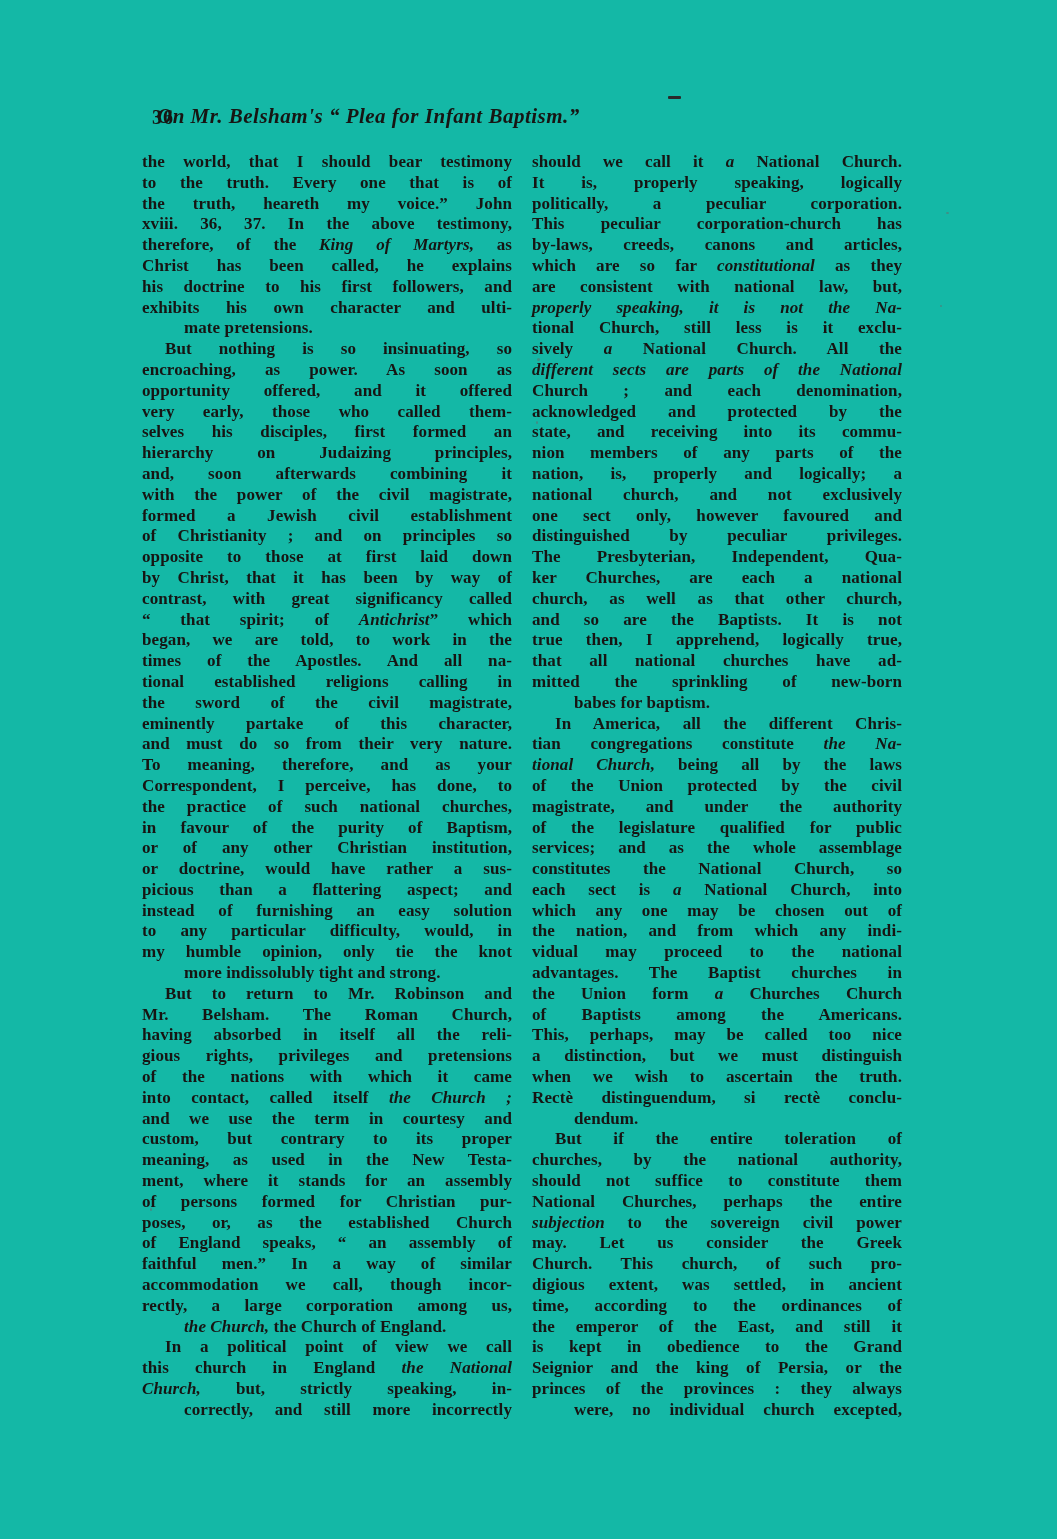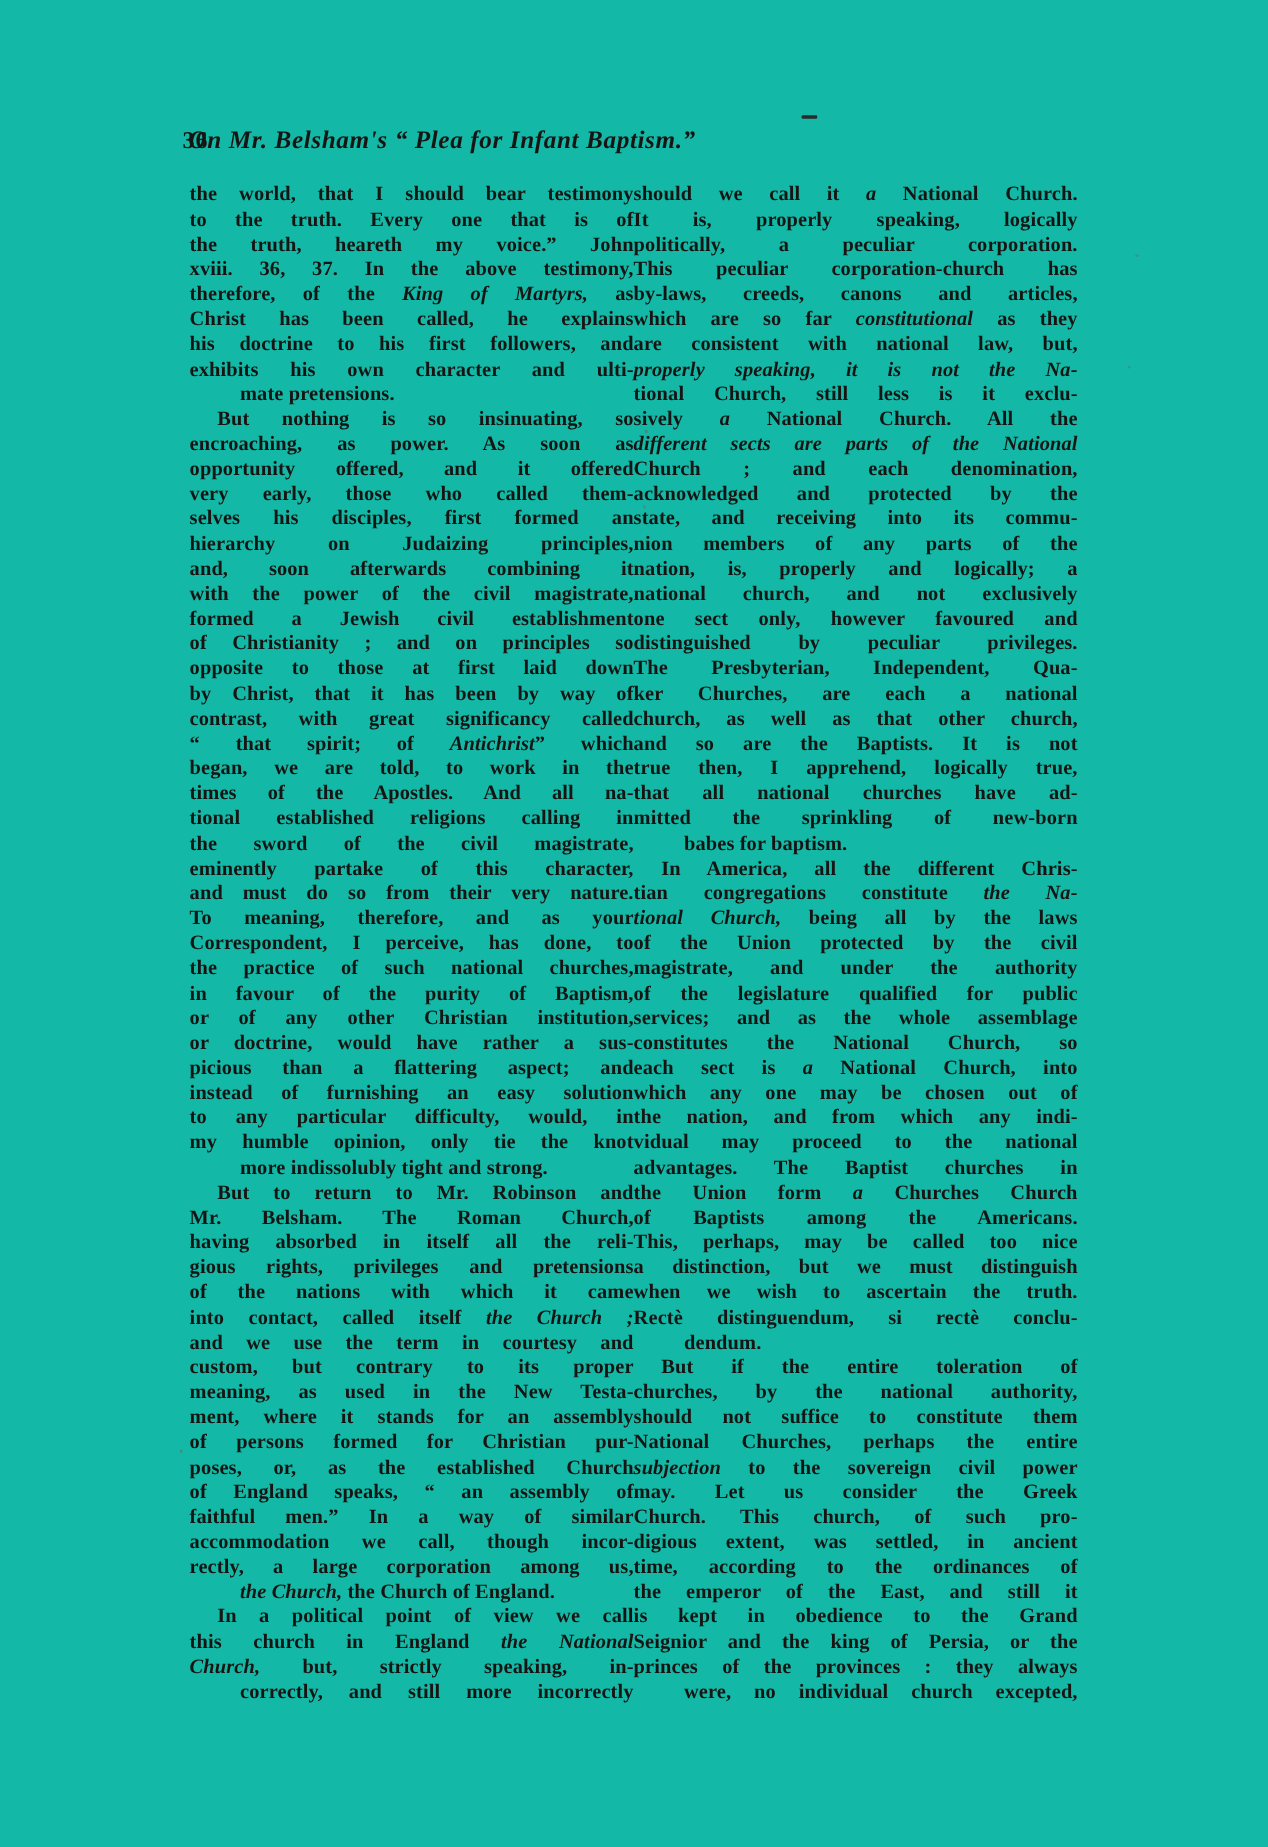--- a/index.html
+++ b/index.html
@@ -42,23 +42,24 @@
     border-radius: 1px;
   }
   .speck {
     position: absolute;
     background: #6a6a6a;
     border-radius: 50%;
     opacity: 0.55;
   }
   .columns {
     position: absolute;
-    left: 158px;
+    left: 142px;
     top: 152px;
     display: flex;
+    gap: 20px;
   }
   .col { width: 370px; }
   .para { margin: 0; }
   .line {
     font-size: 17px;
     line-height: 20.8px;
     font-weight: bold;
     text-align: justify;
     text-align-last: justify;
     letter-spacing: 0.1px;

